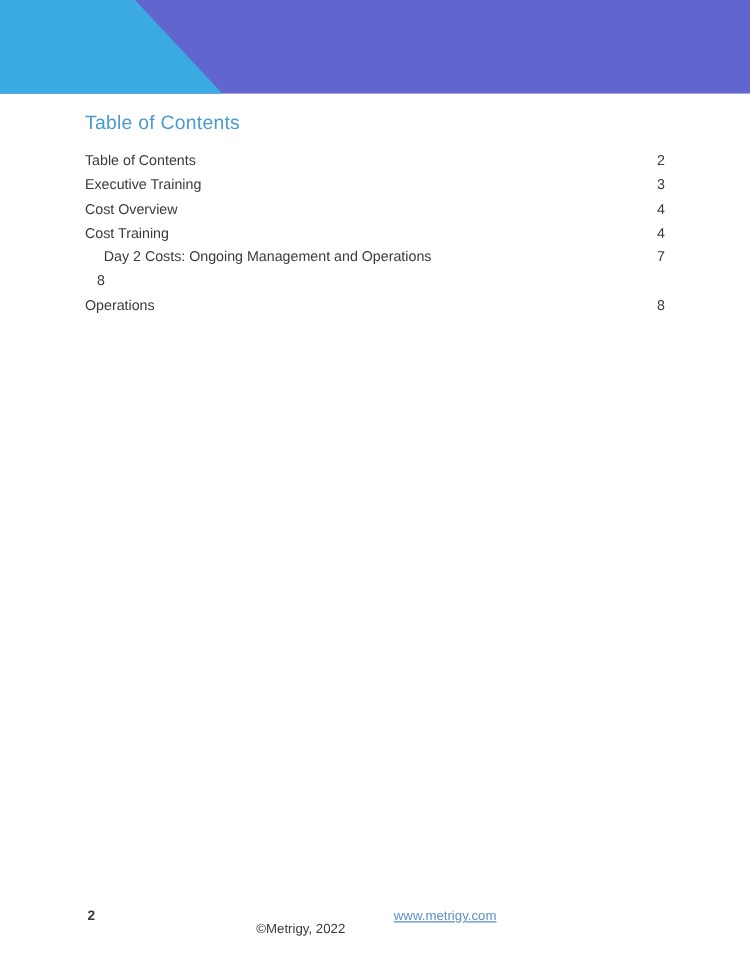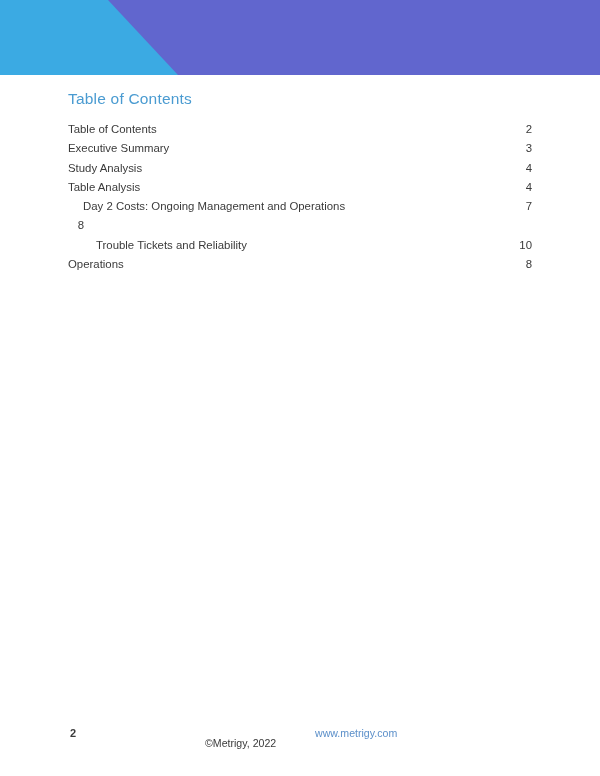--- a/index.html
+++ b/index.html
@@ -100,20 +100,21 @@
     position: absolute;
     left: 205px;
     top: 10px;
     white-space: nowrap;
   }
   .footer-link {
     position: absolute;
     left: 315px;
     top: 0;
     color: #5b8fc9;
+    text-decoration: underline;
     white-space: nowrap;
     cursor: pointer;
   }
 </style>
 </head>
 <body>
 
 <div class="page">
 
   <div class="banner">
@@ -124,41 +125,37 @@
   </div>
 
   <div class="page-title">Table of Contents</div>
 
   <div class="toc" id="toc-list">
       <div class="toc-row lvl-0">
         <span class="toc-label">Table of Contents</span>
         <span class="toc-page">2</span>
       </div>
       <div class="toc-row lvl-0">
-        <span class="toc-label">Executive Summary</span>
+        <span class="toc-label">Executive Training</span>
         <span class="toc-page">3</span>
       </div>
       <div class="toc-row lvl-0">
-        <span class="toc-label">Study Analysis</span>
+        <span class="toc-label">Cost Overview</span>
         <span class="toc-page">4</span>
       </div>
       <div class="toc-row lvl-0">
-        <span class="toc-label">Table Analysis</span>
+        <span class="toc-label">Cost Training</span>
         <span class="toc-page">4</span>
       </div>
       <div class="toc-row lvl-1">
         <span class="toc-label">Day 2 Costs: Ongoing Management and Operations</span>
         <span class="toc-page">7</span>
       </div>
       <div class="toc-row lvl-2">
         <span class="toc-page">8</span>
-      </div>
-      <div class="toc-row lvl-2">
-        <span class="toc-label">Trouble Tickets and Reliability</span>
-        <span class="toc-page">10</span>
       </div>
       <div class="toc-row lvl-0">
         <span class="toc-label">Operations</span>
         <span class="toc-page">8</span>
       </div>
     </div>
 
   <div class="footer">
     <span class="footer-page-number">2</span>
     <span class="footer-copyright">©Metrigy, 2022</span>

